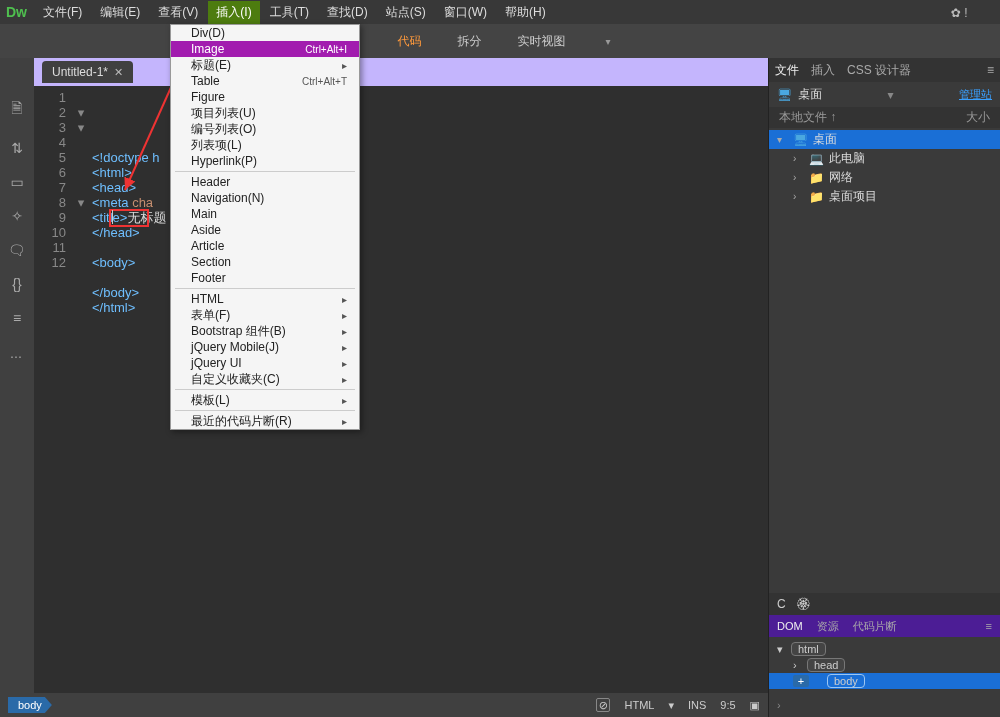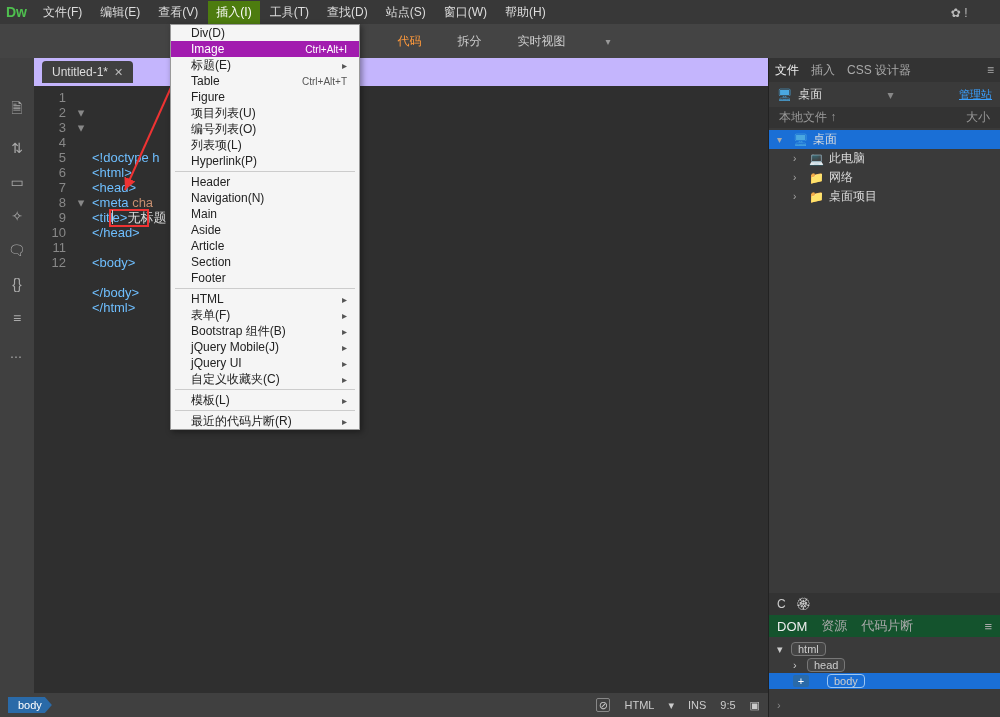--- a/index.html
+++ b/index.html
@@ -62,21 +62,21 @@
 .tree-row { display: flex; align-items: center; padding: 1px 8px; gap: 6px; color: #ddd; }
 .tree-row.sel { background: #1a6fd6; }
 .tree-row .arrow { width: 10px; color: #aaa; font-size: 10px; }
 .tree-row .ico { width: 14px; text-align: center; }
 .folder-ico { color: #d9a54a; }
 .monitor-ico { color: #4aa8e0; }
 
 .rp-icons { display: flex; gap: 10px; padding: 4px 8px; background: #333; color: #ccc; }
 
 .dom-panel { background: #3a3a3a; }
-.dom-tabs { display: flex; background: #14532d; height: 22px; align-items: center; padding: 0 8px; gap: 14px; color: #aaa; font-size: 13px; }
+.dom-tabs { display: flex; background: #4c1d95; height: 22px; align-items: center; padding: 0 8px; gap: 14px; color: #aaa; font-size: 11px; }
 .dom-tabs .active { color: #eee; }
 .dom-tree { padding: 4px 0; }
 .dom-row { display: flex; align-items: center; gap: 4px; padding: 1px 8px; color: #ccc; font-size: 11px; }
 .dom-row .tagpill { border: 1px solid #777; border-radius: 4px; padding: 0 6px; background: #444; }
 .dom-row.sel { background: #1a6fd6; }
 .dom-row.sel .tagpill { background: #1a6fd6; border-color: #9cc6f2; }
 .dom-plus { background: #2a6aa8; color: #fff; width: 16px; text-align: center; border-radius: 2px; }
 
 .statusbar { height: 24px; background: #404040; display: flex; align-items: center; padding: 0 8px; color: #ccc; font-size: 11px; }
 .crumb { background: #2a6aa8; color: #fff; padding: 2px 10px; clip-path: polygon(0 0, calc(100% - 7px) 0, 100% 50%, calc(100% - 7px) 100%, 0 100%); }

